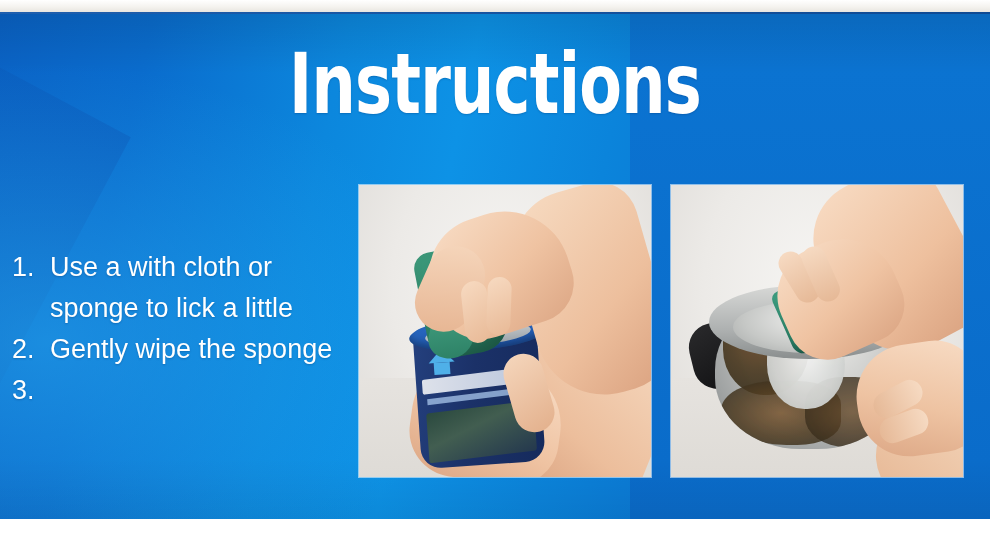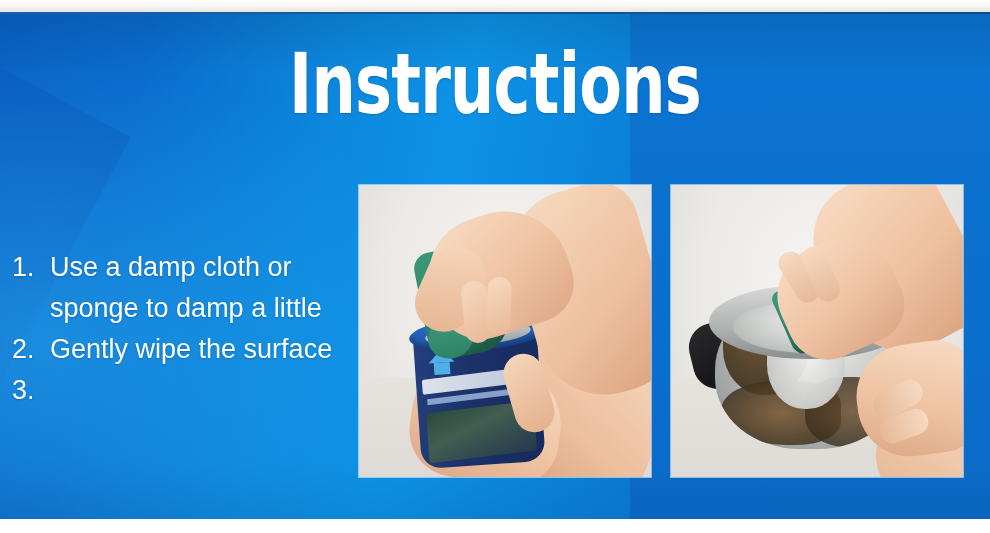--- a/index.html
+++ b/index.html
@@ -387,25 +387,25 @@
 
   <div class="strip-top"></div>
   <div class="strip-top-line"></div>
   <div class="strip-bottom"></div>
 
   <div id="title">Instructions</div>
 
   <div id="steps">
     <div class="step">
       <span class="step-num">1.</span>
-      <span class="step-text">Use a damp cloth or sponge to damp a little</span>
+      <span class="step-text">Use a with cloth or sponge to lick a little</span>
     </div>
     <div class="step">
       <span class="step-num">2.</span>
-      <span class="step-text">Gently wipe the surface</span>
+      <span class="step-text">Gently wipe the sponge</span>
     </div>
     <div class="step">
       <span class="step-num">3.</span>
     </div>
   </div>
 
   <div class="photo" id="photo-1">
     <div class="scene"></div>
     <div class="surface"></div>
 

